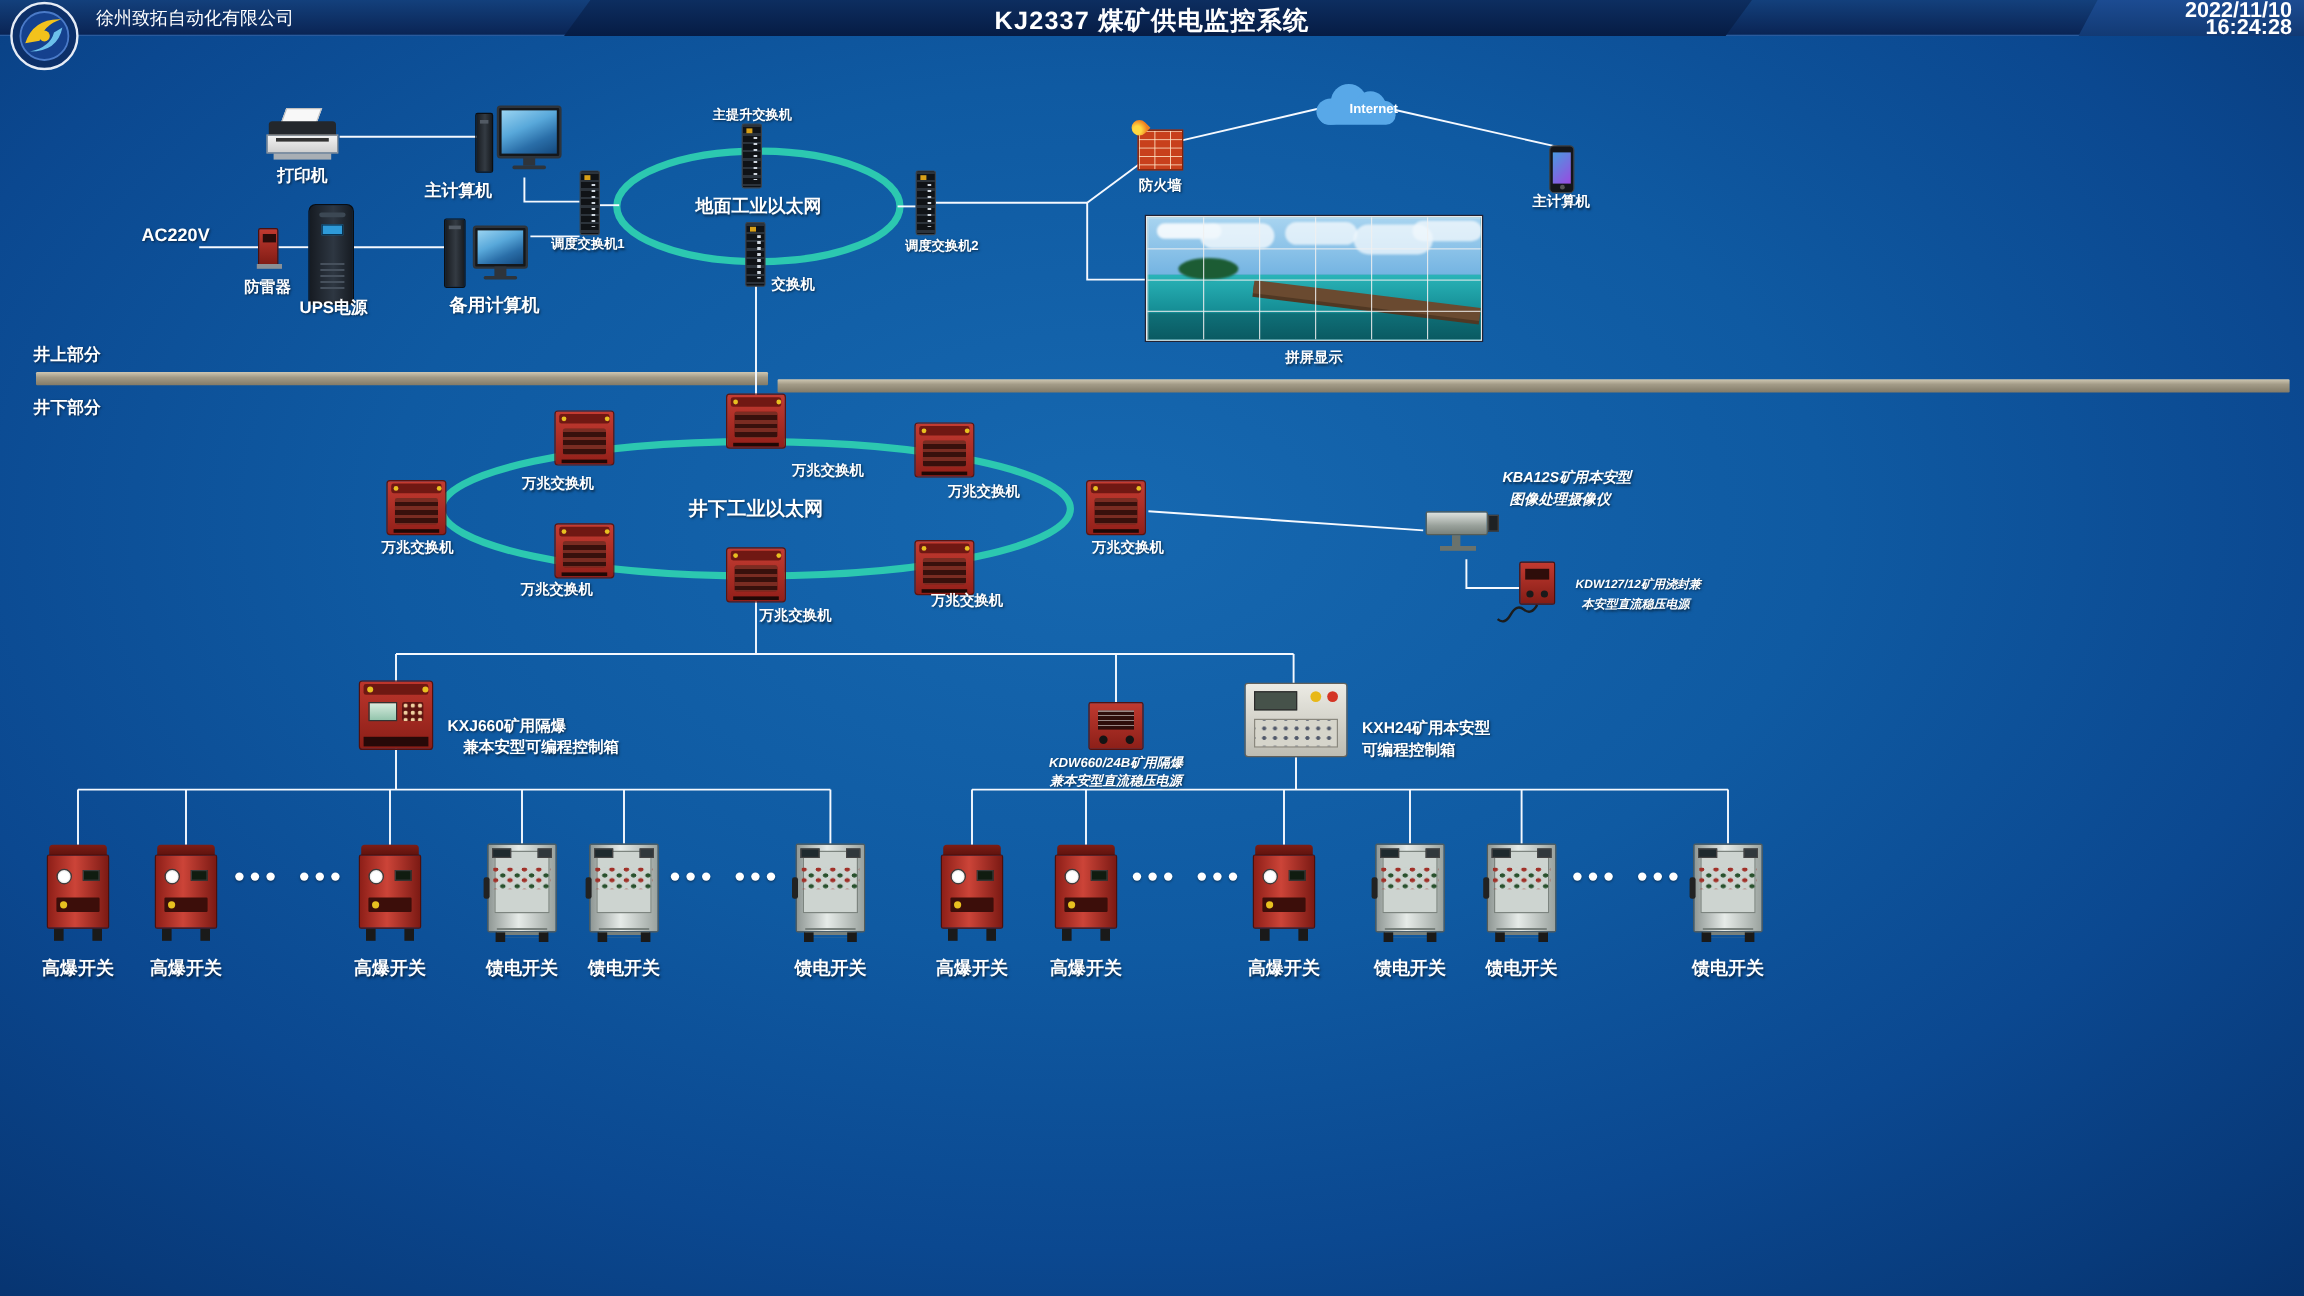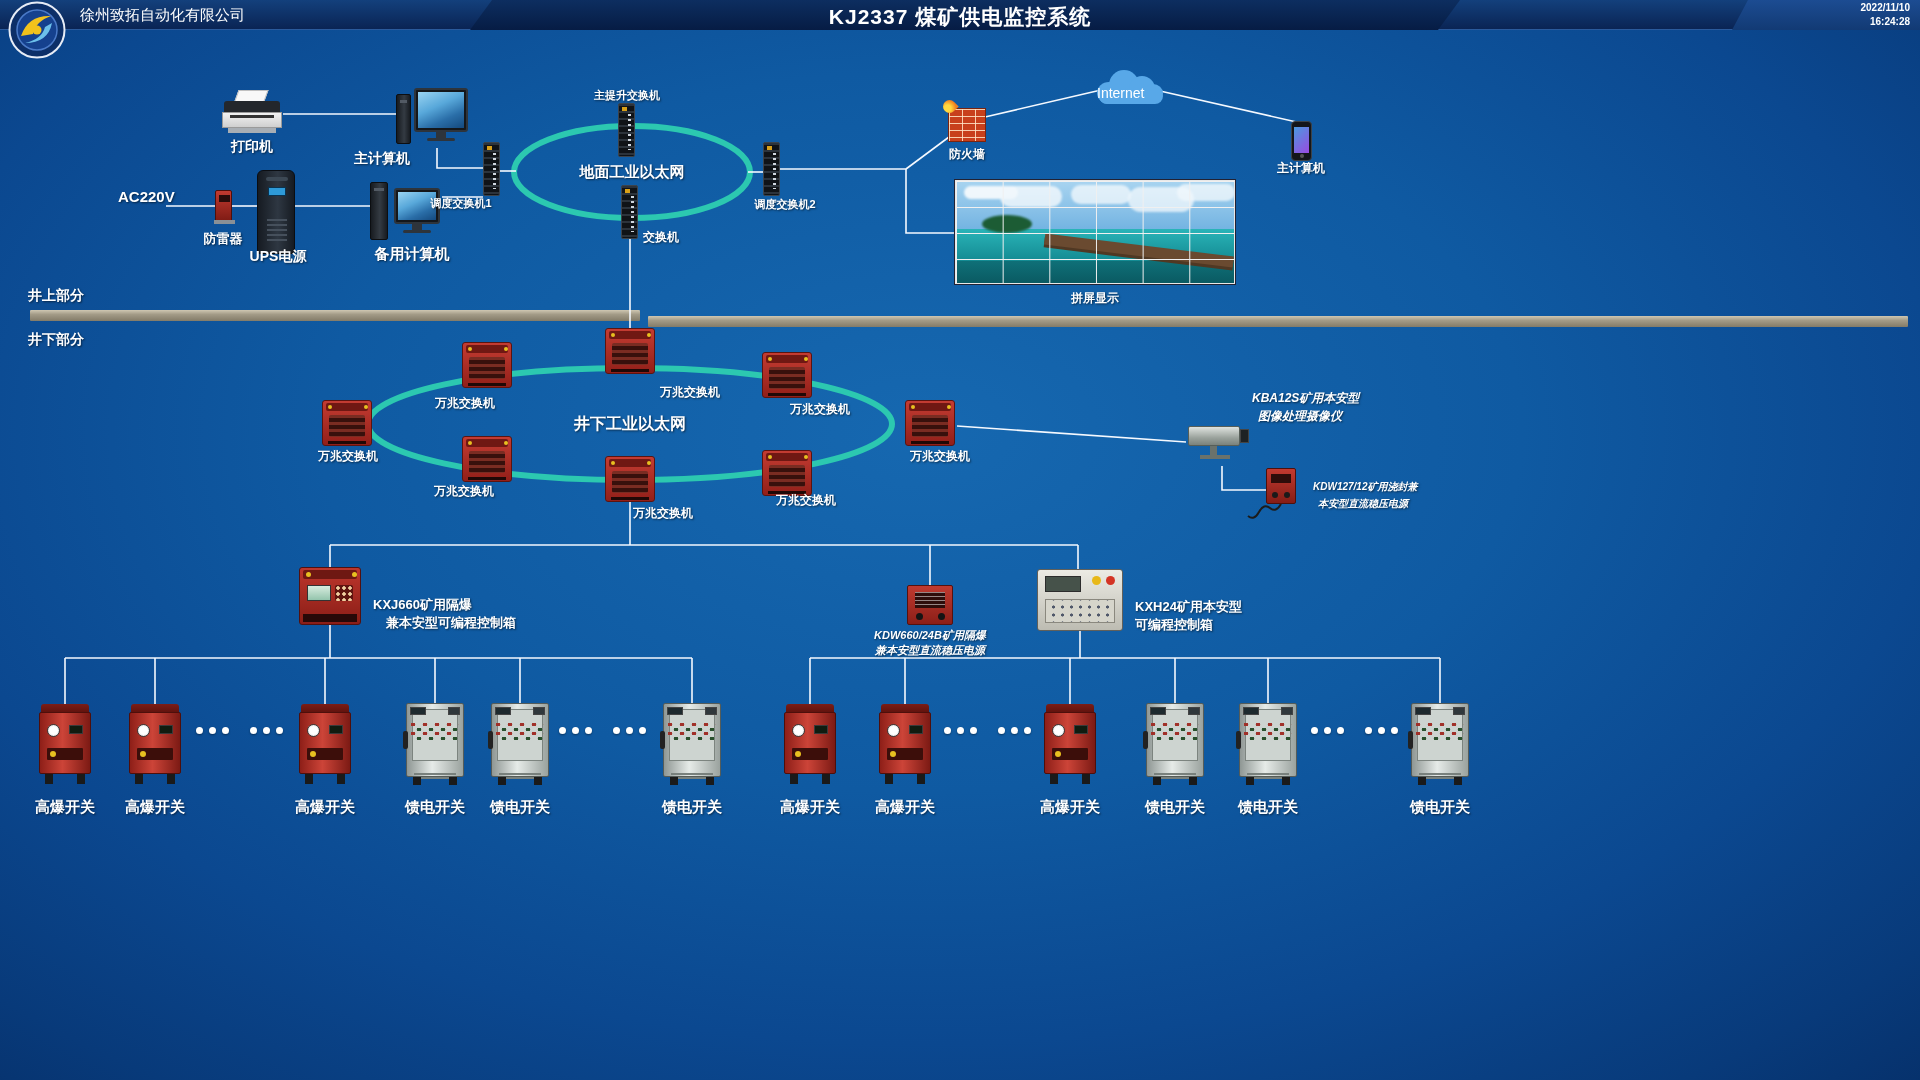--- a/index.html
+++ b/index.html
@@ -13,21 +13,21 @@
   .hd .mid{position:absolute;left:470px;top:0;width:990px;height:30px;
     background:linear-gradient(#0d2e60,#061c44);
     clip-path:polygon(22px 0,100% 0,calc(100% - 22px) 100%,0 100%)}
   .hd .rseg{position:absolute;left:1732px;top:0;width:188px;height:30px;
     background:linear-gradient(#1c4c92,#123a74);
     clip-path:polygon(16px 0,100% 0,100% 100%,0 100%)}
   .logo{position:absolute;left:8px;top:1px;width:58px;height:58px;z-index:7}
   .company{position:absolute;left:80px;top:6px;font-size:15px;font-weight:400;color:#fff;z-index:7;white-space:nowrap}
   .title{position:absolute;left:50%;top:3px;transform:translateX(-50%);font-size:21px;font-weight:700;
     color:#fff;letter-spacing:1px;z-index:7;white-space:nowrap}
-  .dt{position:absolute;right:10px;top:1px;text-align:right;color:#fff;font-weight:700;font-size:10px;line-height:14px;z-index:7}
+  .dt{position:absolute;right:10px;top:1px;text-align:right;color:#fff;font-weight:700;font-size:18px;line-height:14px;z-index:7}
   
   .lbl{position:absolute;color:#fff;font-weight:700;font-size:13px;white-space:nowrap;
     text-shadow:1px 1px 2px rgba(0,0,0,.55);z-index:5}
   .c{transform:translateX(-50%)}
   .it{font-style:italic}
   
   .bar{position:absolute;height:11px;z-index:1;background:linear-gradient(#cfc7b2,#a39b87 40%,#837b68);border-radius:1px}
   
   #wires{position:absolute;left:0;top:0;z-index:2;pointer-events:none}
   
@@ -69,21 +69,21 @@
   .fw::before{content:"";position:absolute;left:-6px;top:-9px;width:13px;height:13px;
     background:radial-gradient(circle at 50% 70%,#ffd840 30%,#f08020 75%);border-radius:50% 0 50% 50%;transform:rotate(45deg)}
   
   .cloud{width:68px;height:40px}
   .cloud i{position:absolute;background:#58a8e8;border-radius:50%}
   .cloud .c1{left:0;top:14px;width:24px;height:22px}
   .cloud .c2{left:12px;top:2px;width:30px;height:30px}
   .cloud .c3{left:32px;top:8px;width:26px;height:26px}
   .cloud .c4{left:46px;top:16px;width:20px;height:18px}
   .cloud .barc{position:absolute;left:2px;top:20px;right:2px;height:16px;background:#58a8e8;border-radius:8px}
-  .cloud .t{position:absolute;left:0;right:0;top:17px;text-align:left;color:#fff;font-weight:400;font-size:14px}
+  .cloud .t{position:absolute;left:0;right:0;top:17px;text-align:right;color:#fff;font-weight:700;font-size:11px}
   
   .ph{width:21px;height:40px;background:#14161a;border:1px solid #3c4248;border-radius:4px}
   .ph .s{position:absolute;left:2px;top:5px;right:2px;bottom:7px;background:linear-gradient(135deg,#4a9ae0,#9a4ae0)}
   .ph::after{content:"";position:absolute;left:50%;bottom:2px;width:4px;height:4px;margin-left:-2px;border-radius:50%;background:#555}
   
   .vw{width:280px;height:104px;border:1px solid #e8e8e8;box-shadow:0 0 0 1px #223;overflow:hidden;background:#1d92a0}
   .vw .sky{position:absolute;left:0;top:0;right:0;height:48px;background:linear-gradient(#a8d4f0,#74b4e2)}
   .vw .clouds{position:absolute;left:8px;top:5px;width:54px;height:13px;background:#fff;border-radius:10px;opacity:.85;filter:blur(1px);
     box-shadow:40px 4px 0 4px rgba(255,255,255,.85),110px 2px 0 3px rgba(255,255,255,.8),170px 7px 0 6px rgba(255,255,255,.8),215px 0 0 2px rgba(255,255,255,.8)}
   .vw .sea{position:absolute;left:0;top:48px;right:0;height:34px;background:linear-gradient(#2ab4b8,#128890)}
@@ -265,21 +265,21 @@
     <div class="tw" style="left:0;top:0;width:18px;height:58px"></div>
     <div class="mon" style="left:24px;top:6px;width:46px;height:36px">
         <div class="im"></div>
         <div class="st"></div>
         <div class="bs"></div>
       </div>
   </div>
   <div class="lbl c" style="left:412px;top:245px;font-size:15px">备用计算机</div>
 
   <div class="dev nsw" style="left:483px;top:142px"></div>
-  <div class="lbl c" style="left:461px;top:196px;font-size:11px">调度交换机1</div>
+  <div class="lbl c" style="left:490px;top:196px;font-size:11px">调度交换机1</div>
 
   <div class="lbl c" style="left:627px;top:88px;font-size:11px">主提升交换机</div>
   <div class="dev nsw" style="left:618px;top:103px"></div>
 
   <div class="lbl c" style="left:632px;top:163px;font-size:15px">地面工业以太网</div>
 
   <div class="dev nsw" style="left:763px;top:142px"></div>
   <div class="lbl c" style="left:785px;top:197px;font-size:11px">调度交换机2</div>
 
   <div class="dev nsw" style="left:621px;top:185px"></div>

